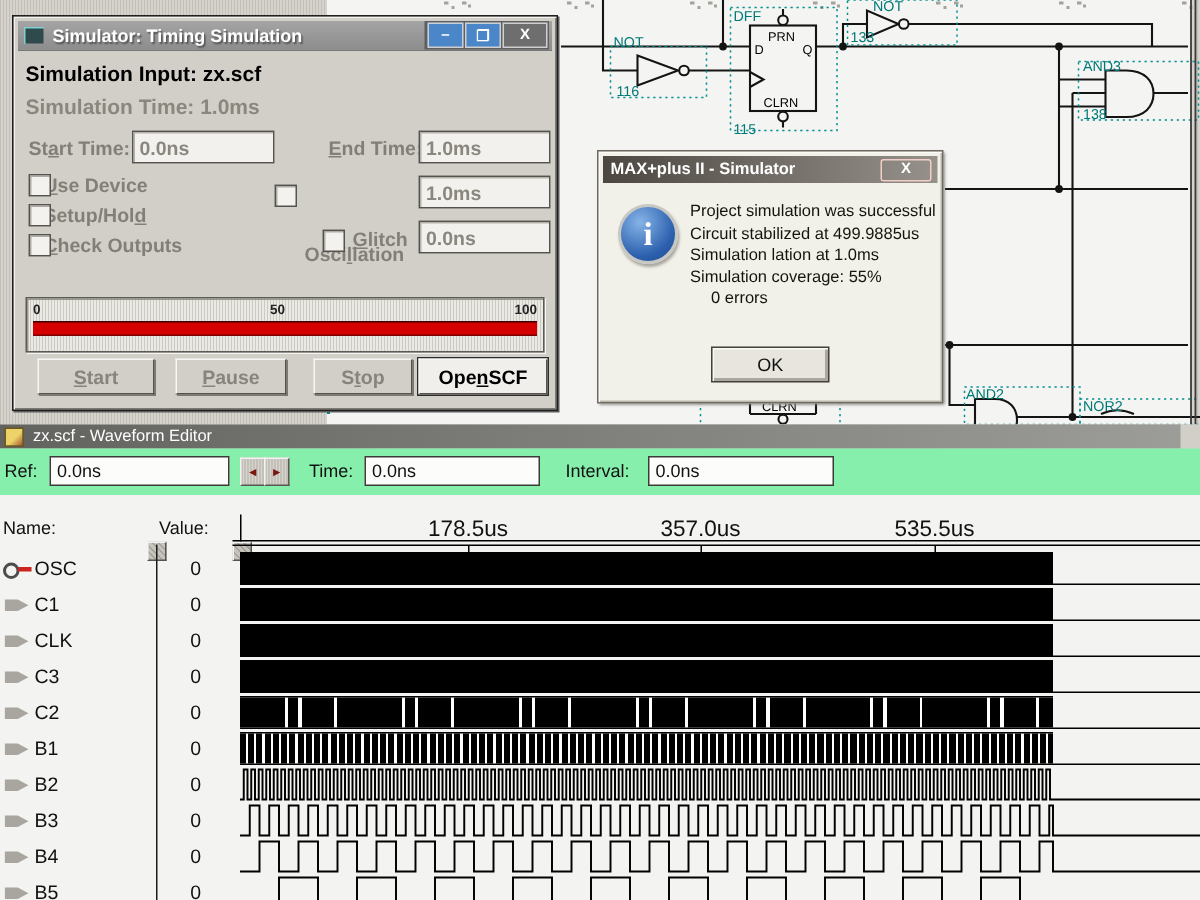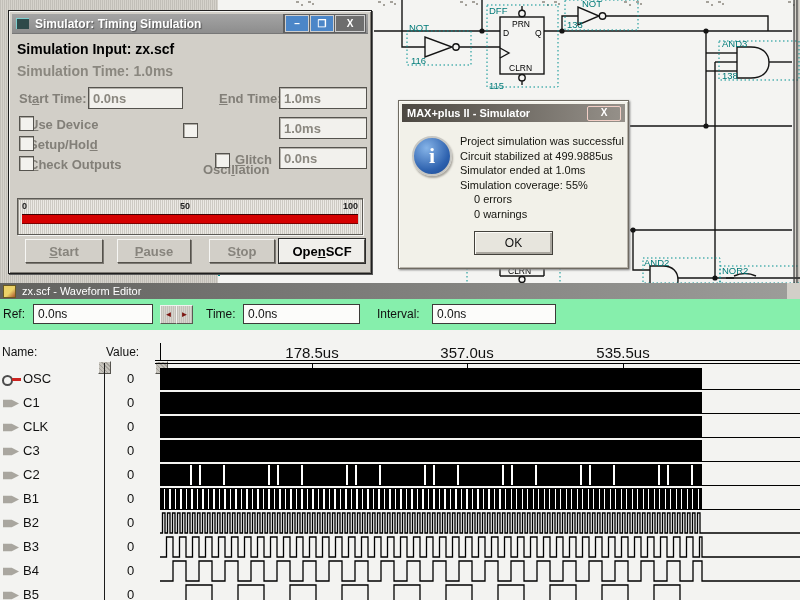--- a/index.html
+++ b/index.html
@@ -274,24 +274,23 @@
 
 <div id="dialog">
   <div id="dlg-title">
     <span class="dtext">MAX+plus II - Simulator</span>
     <span id="dlg-close">X</span>
   </div>
   <div id="dlg-icon">i</div>
   <div id="dlg-msg">
       <div>Project simulation was successful</div>
       <div>Circuit stabilized at 499.9885us</div>
-      <div>Simulator ended at 1.0ms</div>
+      <div>Simulation lation at 1.0ms</div>
       <div>Simulation coverage: 55%</div>
       <div class="indent">0 errors</div>
-      <div class="indent">0 warnings</div>
     </div>
   <div id="dlg-ok">OK</div>
 </div>
 
 <div id="wave-window">
   <div id="wtitle">
     <span class="wicon"></span>
     <span class="wtext">zx.scf - Waveform Editor</span>
   </div>
   <div id="wtoolbar">

